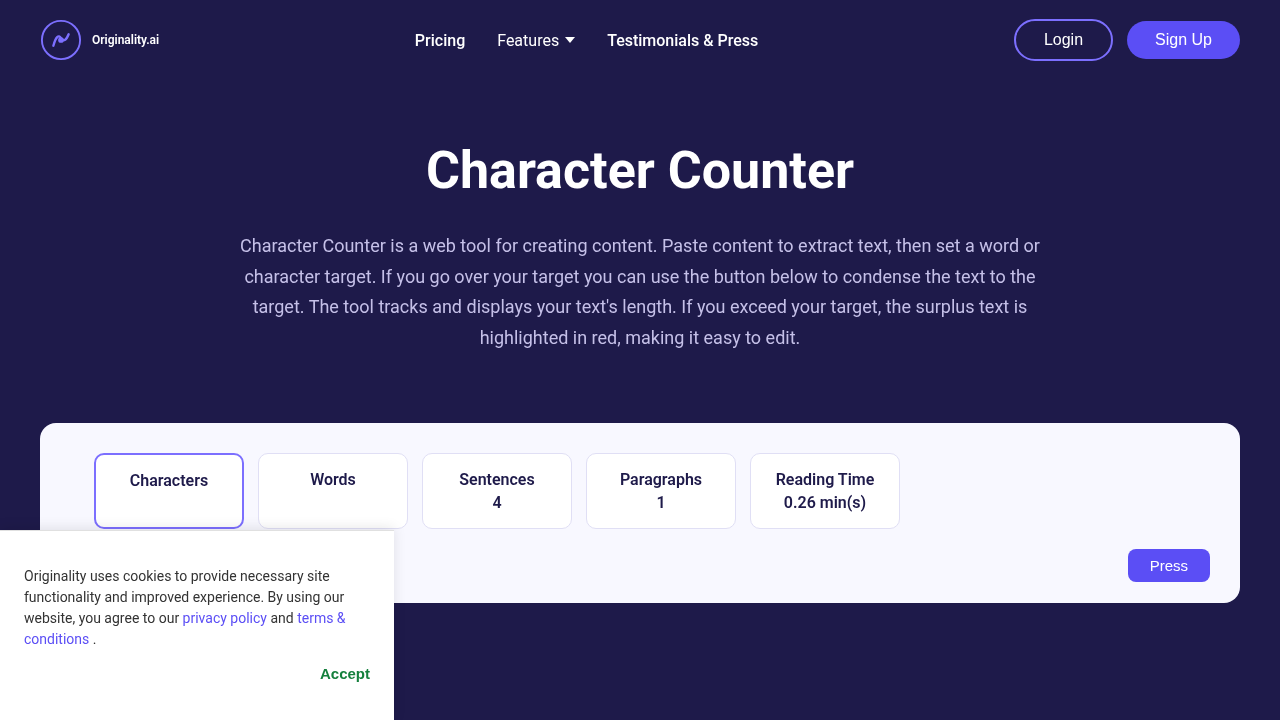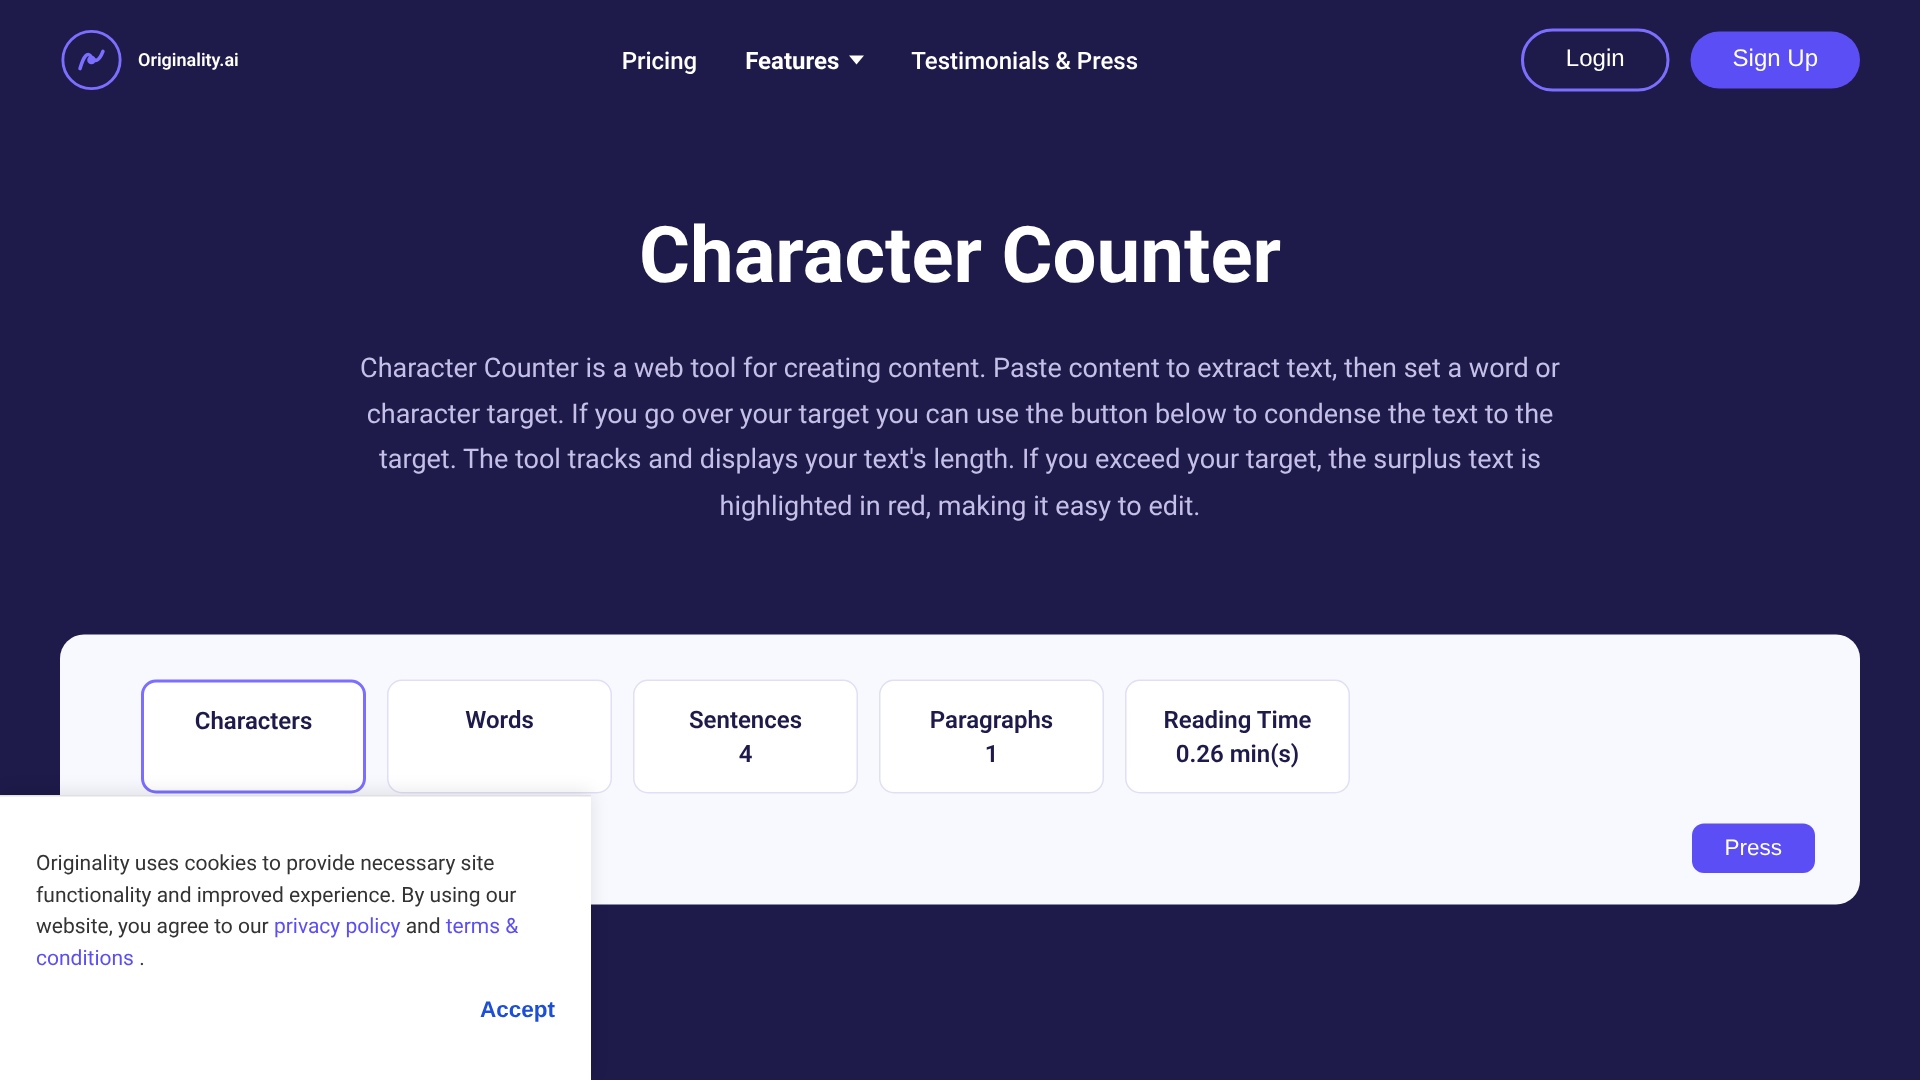--- a/index.html
+++ b/index.html
@@ -51,21 +51,21 @@
       font-size: 16px;
       font-weight: 500;
     }
 
     .nav-features {
       display: flex;
       align-items: center;
       gap: 6px;
       color: #fff;
       font-size: 16px;
-      font-weight: 700;
+      font-weight: 400;
       cursor: pointer;
     }
 
     .nav-actions {
       display: flex;
       align-items: center;
       gap: 14px;
     }
 
     .btn-login {
@@ -231,21 +231,21 @@
     }
 
     .cookie-banner .accept-btn {
       display: block;
       margin-top: 14px;
       text-align: right;
     }
 
     .btn-accept {
       background: transparent;
-      color: #1d4ed8;
+      color: #15803d;
       border: none;
       font-size: 15px;
       font-weight: 600;
       cursor: pointer;
     }
 
     .chevron-icon {
       display: inline-block;
       width: 0;
       height: 0;

